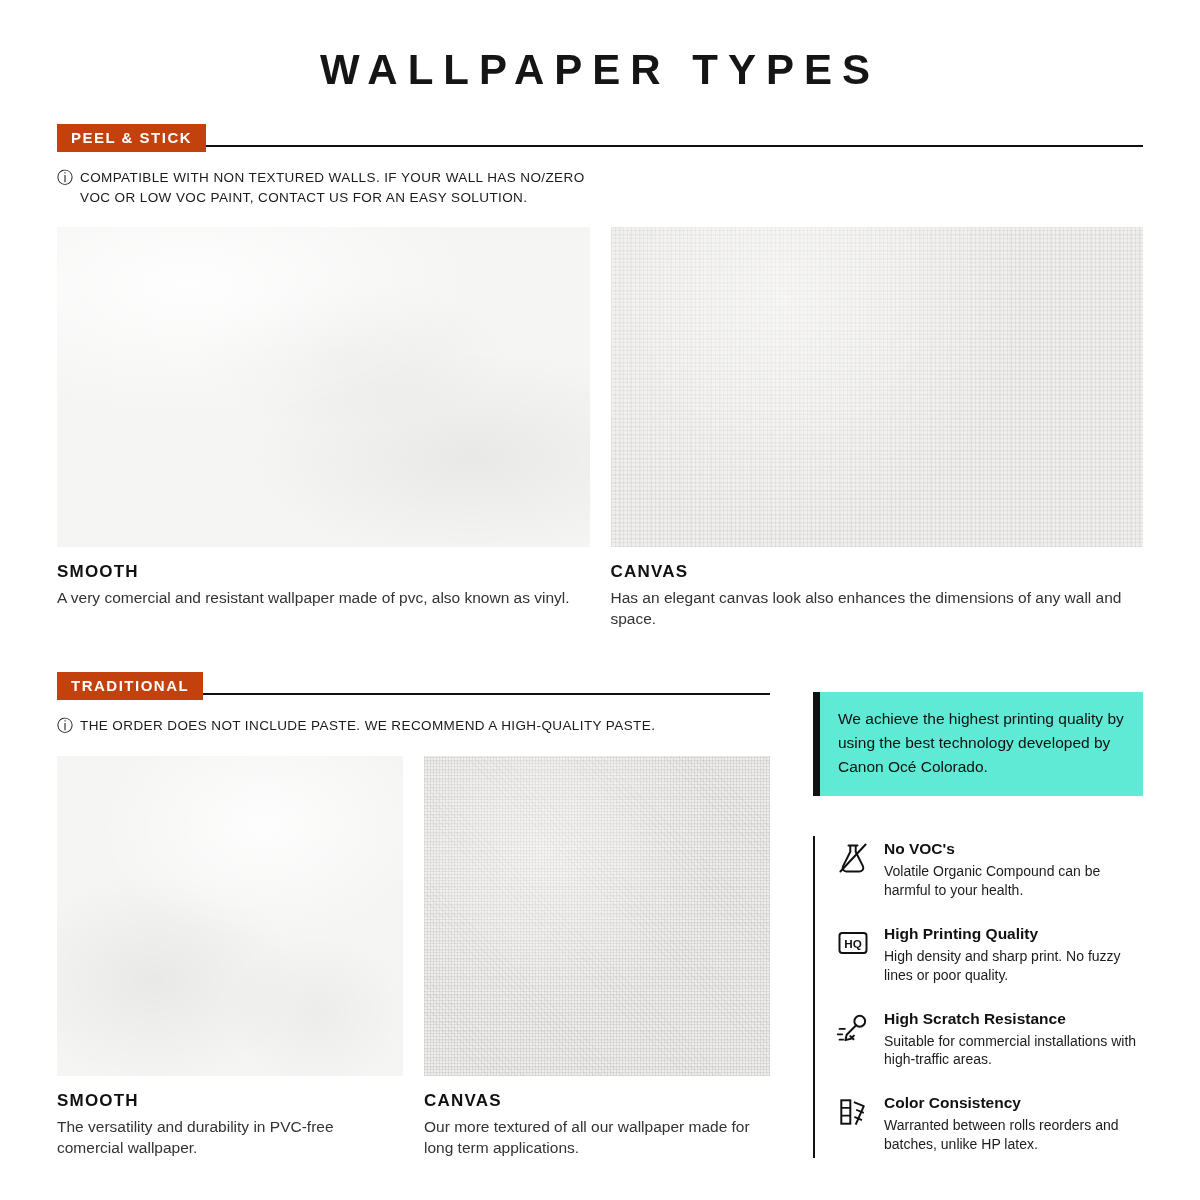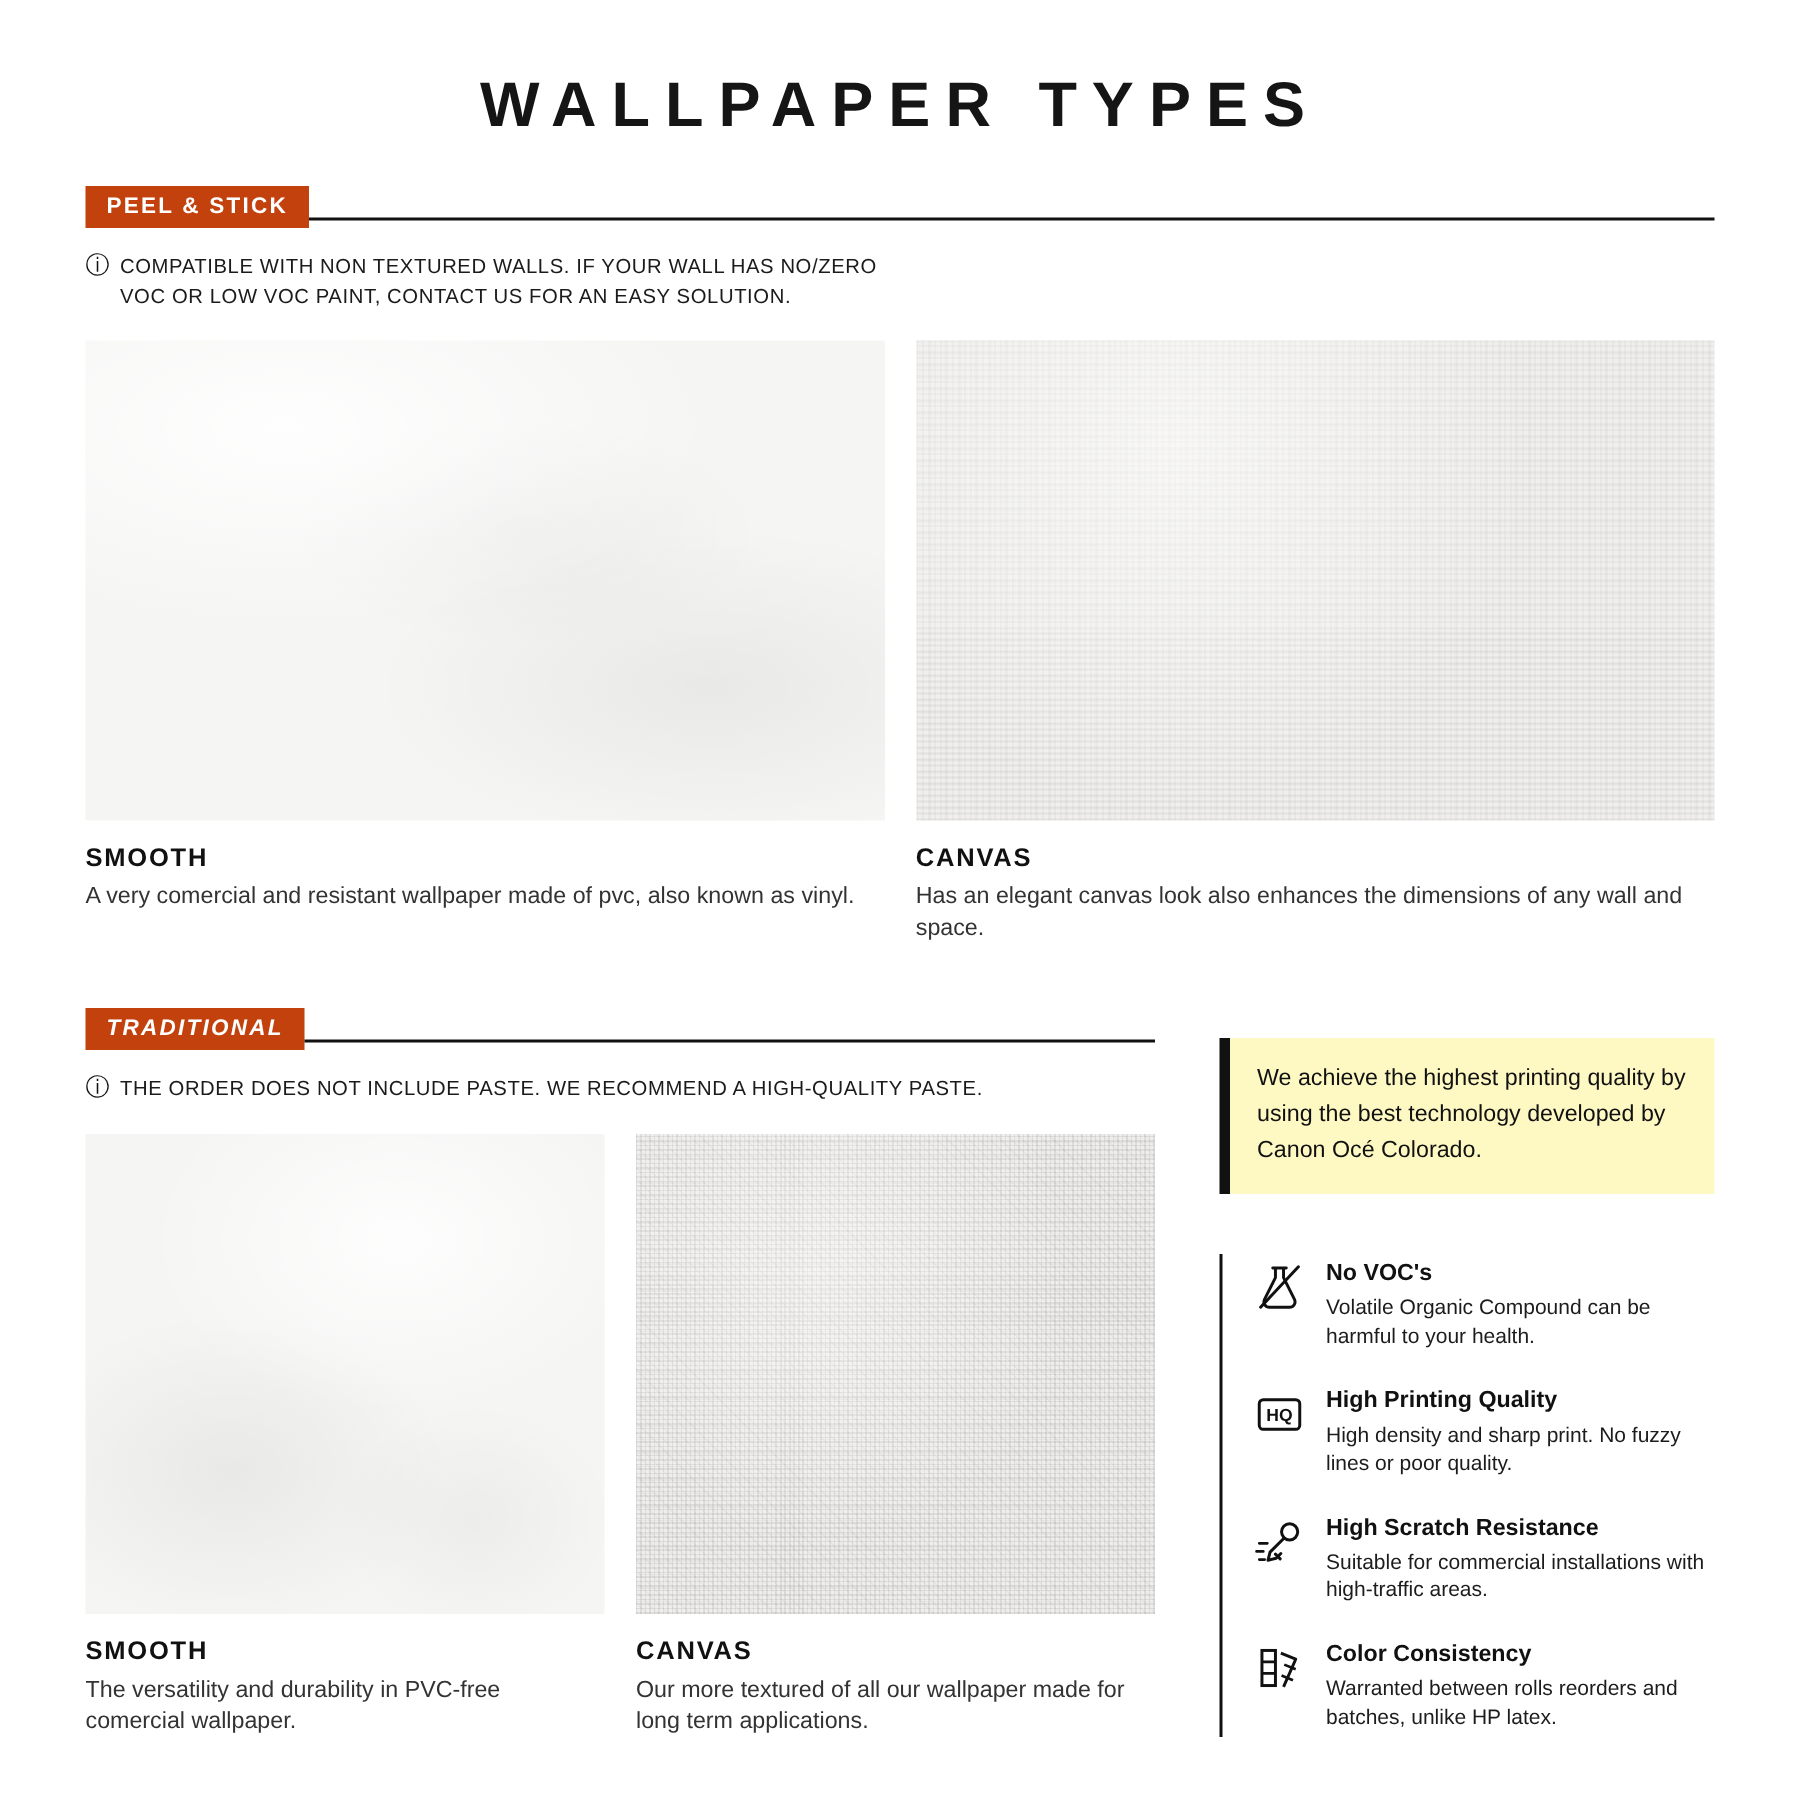--- a/index.html
+++ b/index.html
@@ -52,24 +52,24 @@
     repeating-linear-gradient(90deg, rgba(0,0,0,.07) 0 1px, transparent 1px 3px),
     repeating-linear-gradient(45deg, rgba(0,0,0,.03) 0 1px, transparent 1px 5px),
     repeating-linear-gradient(0deg, transparent 0 8px, rgba(0,0,0,.035) 8px 9px),
     #efeeec; }
 
   .sw-name { margin-top:15px; font-size:17px; font-weight:700; letter-spacing:1.2px; }
   .sw-desc { margin-top:6px; font-size:15.5px; line-height:1.35; color:#333; }
 
   .bottom { display:flex; margin-top:42px; }
   .trad { width:713px; flex:none; }
-  .trad .sec-head { margin-top:0;font-style:italic; }
+  .trad .sec-head { margin-top:0; }
   .side { width:330px; flex:none; margin-left:43px; margin-top:20px; }
 
-  .quote { background:#fef9c3; border-left:7px solid #111; padding:15px 18px 17px;
+  .quote { background:#5eead4; border-left:7px solid #111; padding:15px 18px 17px;
     font-size:15.5px; line-height:1.55; color:#111; }
   .features { border-left:2px solid #111; margin-top:40px; padding:4px 0 4px 20px;
     display:flex; flex-direction:column; gap:25px; }
   .feature { display:flex; gap:13px; }
   .f-icon { width:36px; height:36px; flex:none; }
   .f-icon svg { width:36px; height:36px; display:block; }
   .f-title { font-size:15.5px; font-weight:700; }
   .f-desc { margin-top:4px; font-size:14px; line-height:1.35; color:#1c1c1c; }
 </style>
 </head>

